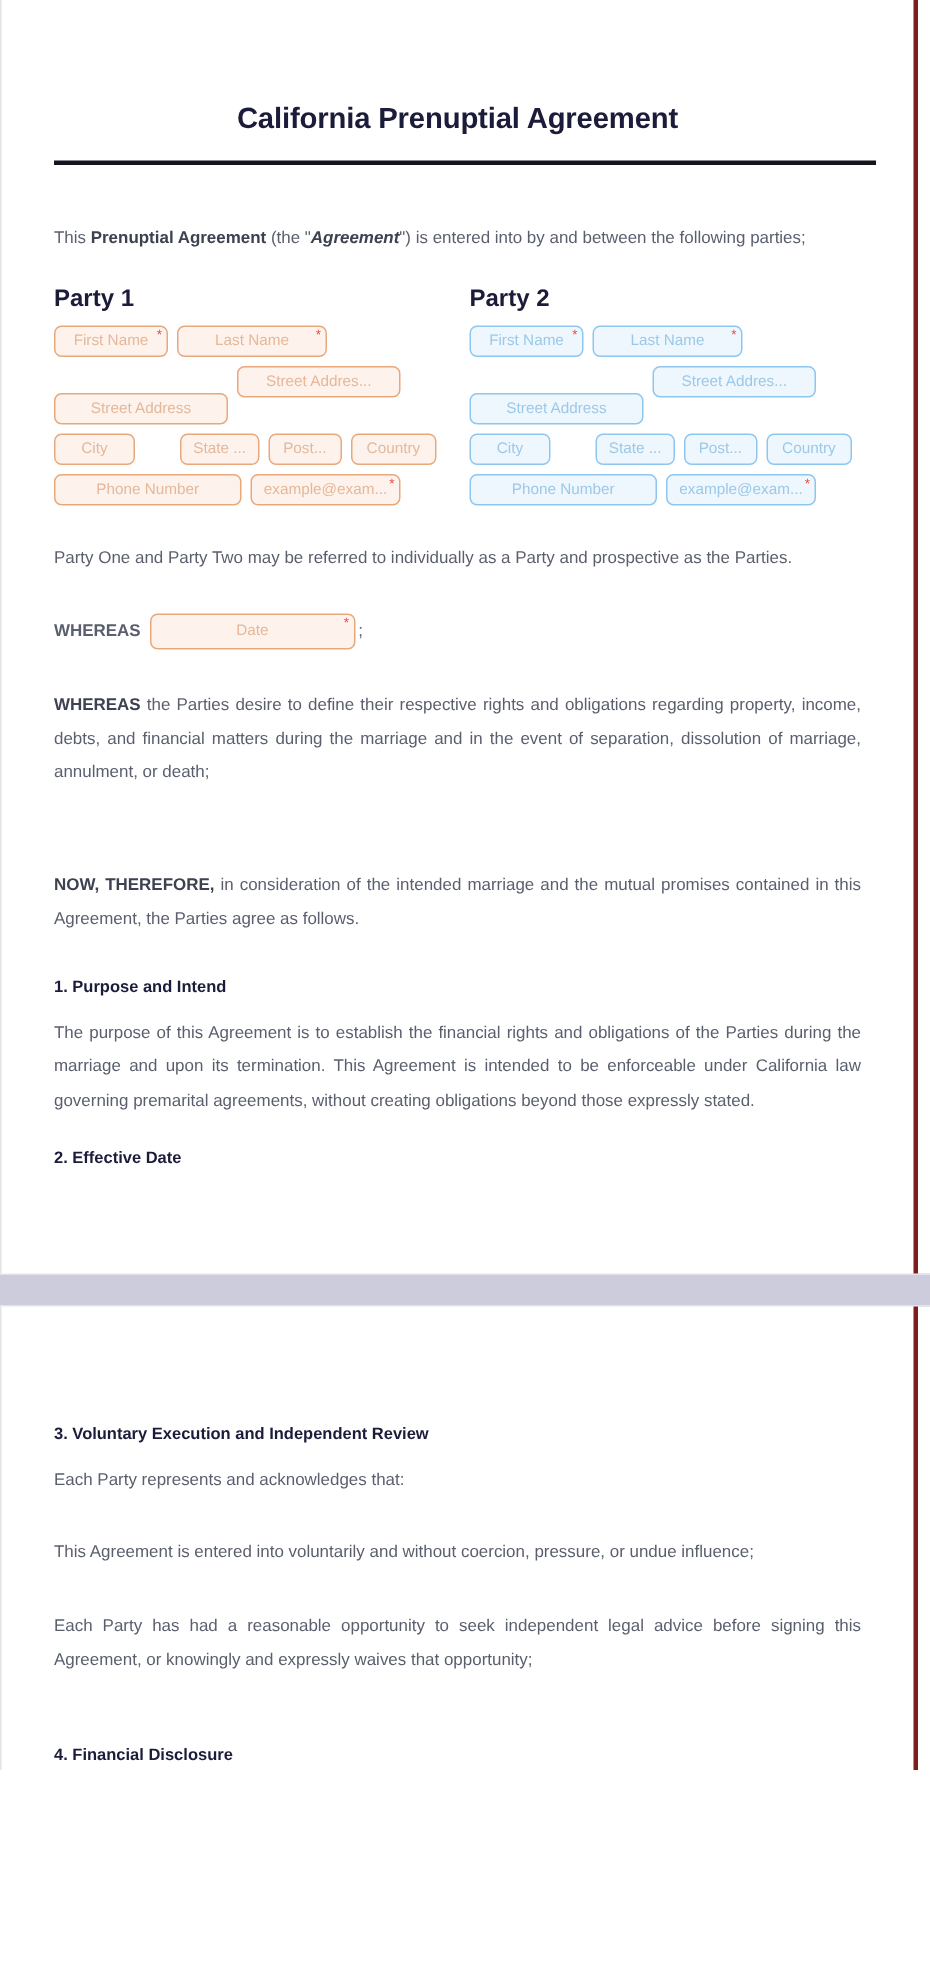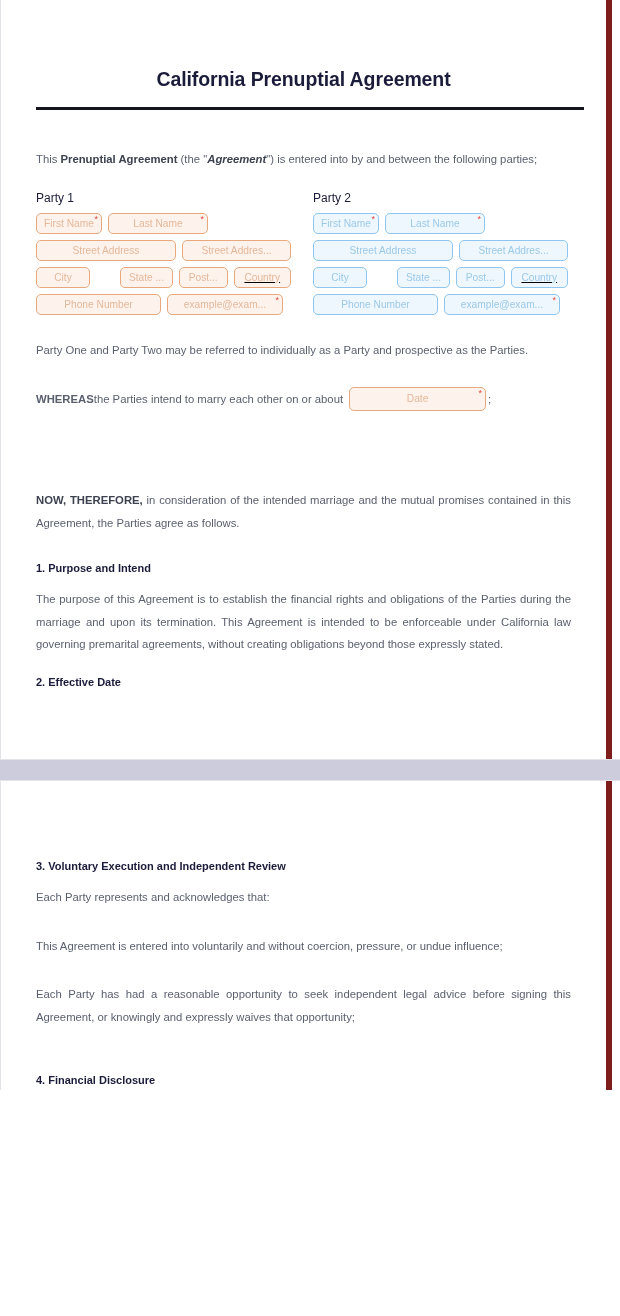--- a/index.html
+++ b/index.html
@@ -18,21 +18,21 @@
     overflow: hidden;
     background: #ffffff;
   }
 
   .page {
     position: relative;
     width: 612px;
     margin: 0;
     background: #ffffff;
     border-left: 1px solid #e3e3e8;
-    border-right: 6px solid #7f1d1d;
+    border-right: 3px solid #7f1d1d;
   }
 
   .page-inner { padding: 0 35px; }
 
   .page-break {
     width: 620px;
     height: 22px;
     background: #ccccdd;
     border-top: 1px solid #e3e3e8;
     border-bottom: 1px solid #e3e3e8;
@@ -79,22 +79,22 @@
   }
 
   
   .parties {
     display: flex;
     gap: 22px;
     margin-top: 20px;
   }
   .party-col { width: 255px; }
   .party-head {
-    font-size: 12px;
-    font-weight: normal;
+    font-size: 16px;
+    font-weight: bold;
     color: #1b1b3a;
     margin: 0 0 8px 0;
   }
   .field-row {
     display: flex;
     gap: 6px;
     margin-bottom: 6px;
   }
 
   .field {
@@ -126,30 +126,30 @@
   }
 
   
   .party-col.blue .field {
     border-color: #8ec6ef;
     background: #eef7fd;
   }
   .party-col.blue .field .ph { color: #9cc9e8; }
 
   
-  .w-first   { width: 66px; }
+  .w-first   { width: 76px; }
   .w-last    { width: 100px; }
-  .w-street1 { width: 140px; }
+  .w-street1 { width: 116px; margin-top: 18px; }
   .w-street2 { width: 109px; }
   .w-city    { width: 60px; }
   .w-state   { width: 59px; margin-left: 24px; }
   .w-post    { width: 54px; }
-  .w-country { width: 64px; text-decoration: underline; }
+  .w-country { width: 64px; }
   .w-phone   { width: 125px; }
-  .w-email   { width: 116px; }
+  .w-email   { width: 100px; }
 
   
   .inline-line {
     display: flex;
     align-items: center;
     flex-wrap: wrap;
     font-size: 11.3px;
     line-height: 2.0;
     color: #5a5f6e;
   }
@@ -279,30 +279,30 @@
       </div>
 
       <div class="gap-md"></div>
 
       <p class="para">Party One and Party Two may be referred to individually as a Party and prospective as the Parties.</p>
 
       <div class="gap-lg"></div>
 
       <div class="inline-line">
         <b>WHEREAS</b>
-          <span> the Parties intend to marry each other on or about </span>
         <span class="field inline-date">
           <span class="ph">Date</span>
           <span class="req">*</span>
         </span>
         <span>;</span>
       </div>
 
       <div class="gap-lg"></div>
 
+      <p class="para"><b>WHEREAS</b><span> the Parties desire to define their respective rights and obligations regarding property, income, debts, and financial matters during the marriage and in the event of separation, dissolution of marriage, annulment, or death;</span></p>
 
       <div class="gap-lg"></div>
 
 
       <div class="gap-lg"></div>
 
       <p class="para"><b>NOW, THEREFORE,</b><span> in consideration of the intended marriage and the mutual promises contained in this Agreement, the Parties agree as follows.</span></p>
 
       <div class="gap-lg"></div>
 

